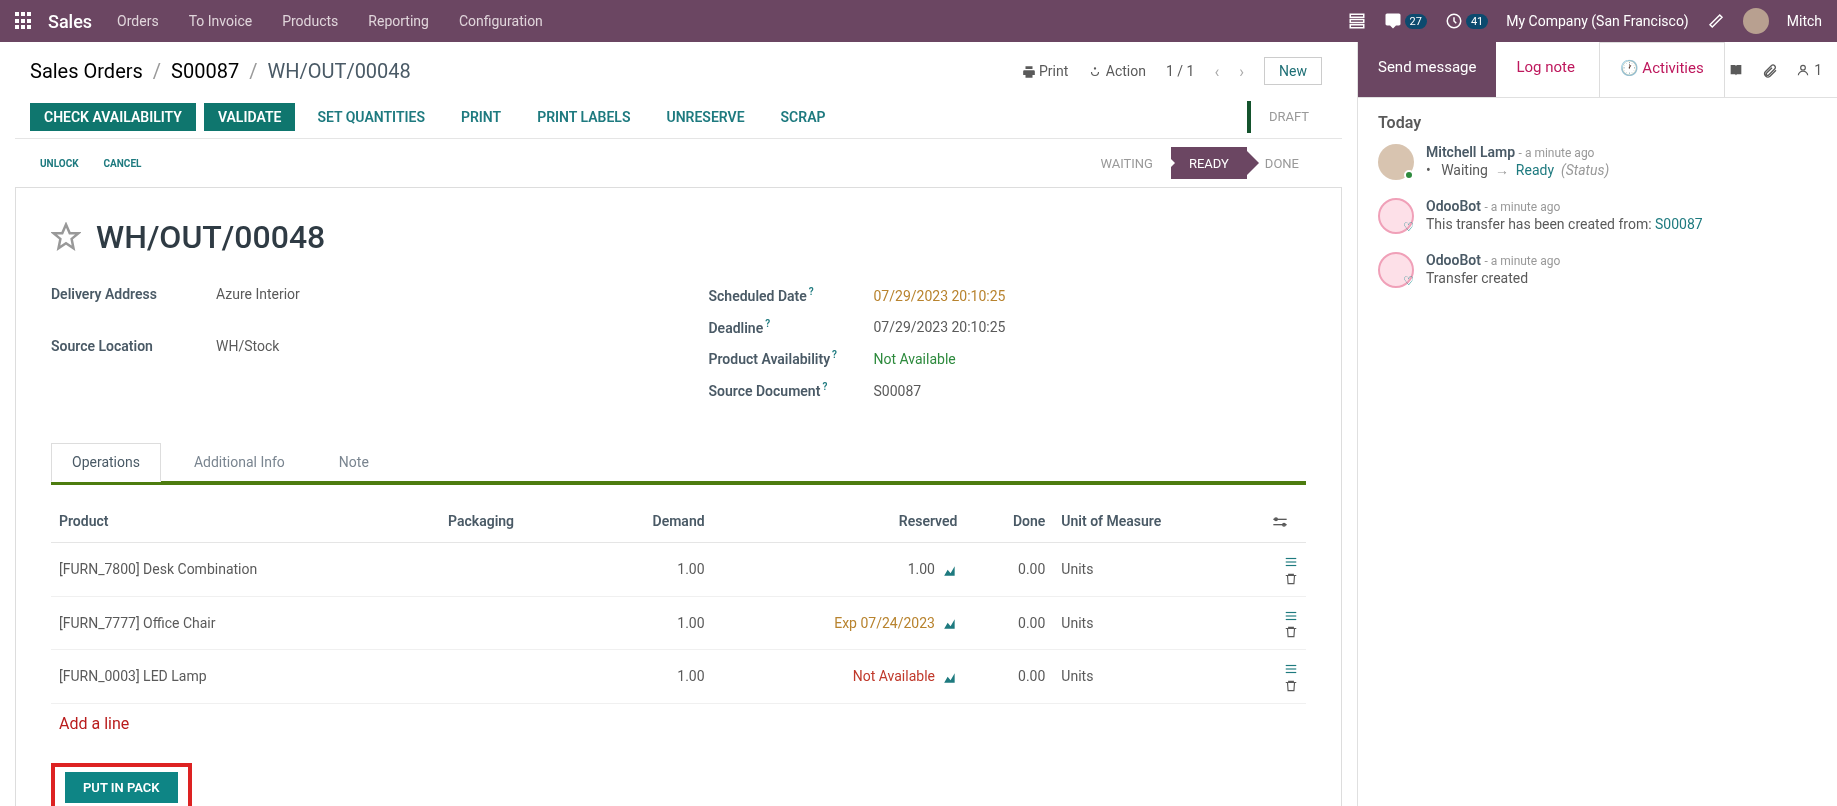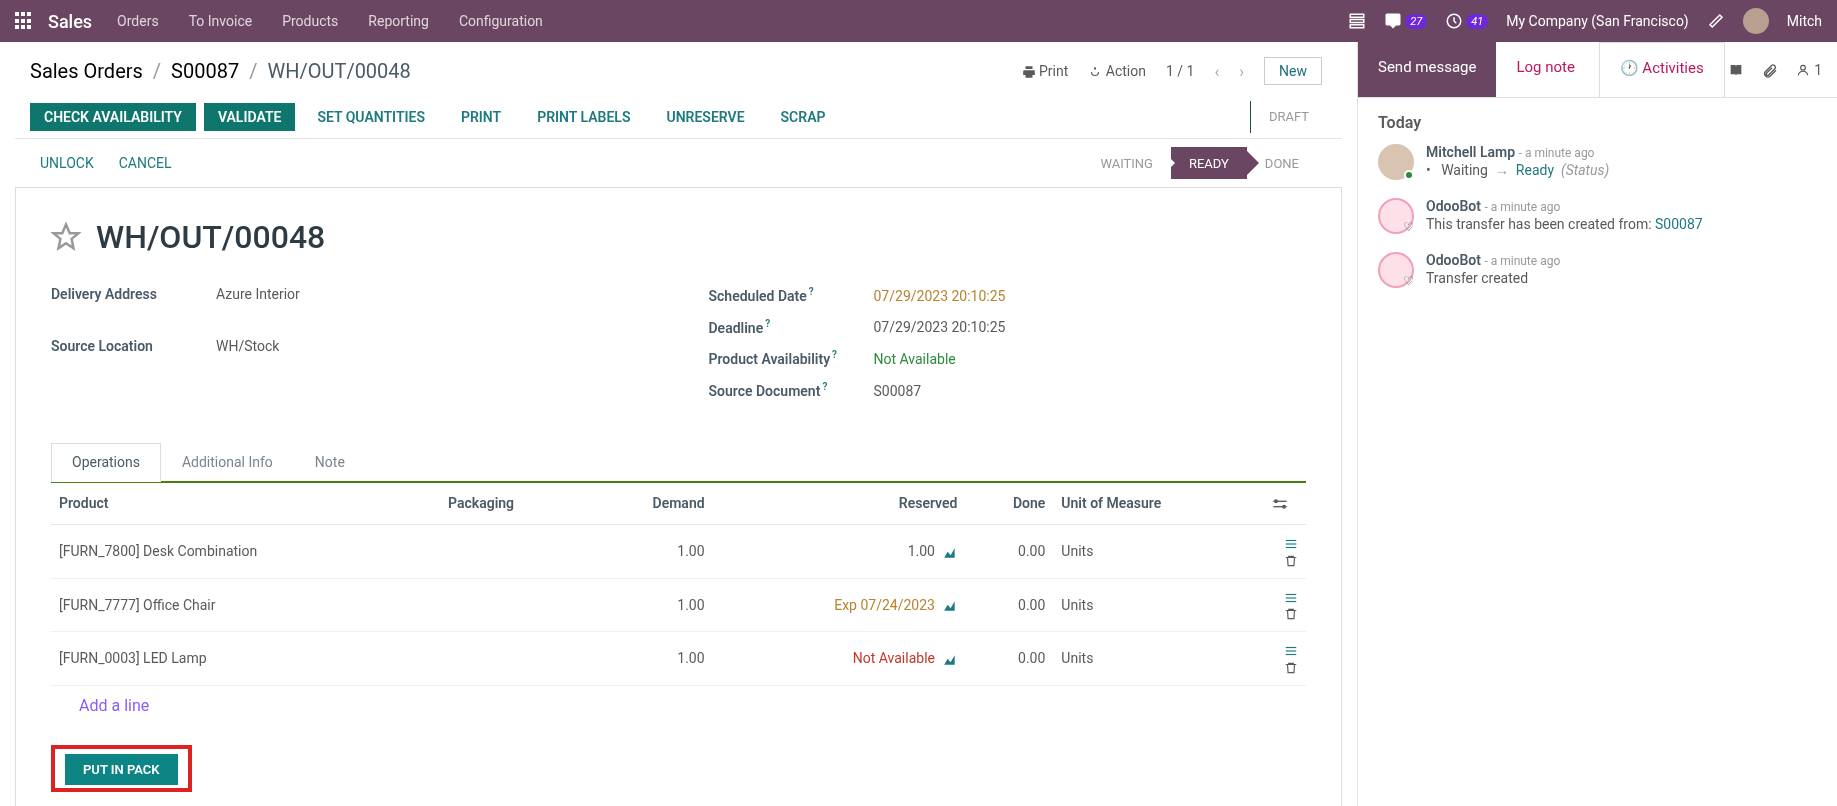--- a/index.html
+++ b/index.html
@@ -7,21 +7,21 @@
 
 
 .top-header { background: #6b4662; height: 42px; display: flex; align-items: center; color: #fff; padding: 0 15px; }
 .apps-icon { display: inline-flex; flex-wrap: wrap; width: 18px; height: 18px; gap: 2px; margin-right: 15px; }
 .apps-icon span { width: 4px; height: 4px; background: #fff; }
 .app-title { font-size: 18px; font-weight: 500; margin-right: 25px; }
 .nav-menu { display: flex; gap: 30px; }
 .nav-item { color: #e0d5db; font-size: 14px; cursor: pointer; }
 .header-right { margin-left: auto; display: flex; align-items: center; gap: 18px; font-size: 14px; }
 .badge-wrap { position: relative; display: inline-flex; align-items: center; }
-.badge { background: #6d28d9; color: #fff; font-size: 11px; padding: 1px 5px; border-radius: 8px; margin-left: 3px; font-style: italic; }
+.badge { background: #0c4a6e; color: #fff; font-size: 11px; padding: 1px 5px; border-radius: 8px; margin-left: 3px; }
 .company-name { color: #fff; }
 .avatar { width: 26px; height: 26px; border-radius: 50%; background: #b8a090; display: inline-block; }
 
 
 .toolbar-row { display: flex; align-items: center; padding: 15px 20px 10px 15px; }
 .breadcrumb { font-size: 20px; color: #6b7d8a; display: flex; align-items: center; gap: 10px; }
 .breadcrumb .link { color: #000000; cursor: pointer; }
 .breadcrumb .sep { color: #999; }
 .breadcrumb .current { color: #4a5a66; }
 .toolbar-actions { margin-left: auto; display: flex; align-items: center; gap: 20px; font-size: 14px; color: #5a5a5a; }
@@ -35,21 +35,21 @@
 .btn-teal { background: #0f766e; color: #fff; }
 .btn-link { color: #1e7a7f; background: transparent; }
 .status-right { margin-left: auto; display: flex; align-items: center; height: 100%; }
 .status-chip { padding: 0 18px; font-size: 13px; color: #999; height: 32px; display: flex; align-items: center; }
 .status-chip.active { background: #6b4662; color: #fff; position: relative; }
 .status-chip.active::before { content: ''; position: absolute; left: -12px; top: 0; border: 16px solid transparent; border-left-color: #fff; border-right: 0; }
 .status-chip.active::after { content: ''; position: absolute; right: -12px; top: 0; border: 16px solid transparent; border-left-color: #6b4662; border-right: 0; }
 
 
 .status-bar2 { display: flex; align-items: center; padding: 8px 25px; }
-.status-bar2 .btn-link { margin-right: 25px; font-weight: 400; font-size: 14px; color: #1e7a7f; cursor: pointer; text-align: right; }
+.status-bar2 .btn-link { margin-right: 25px; font-weight: 700; font-size: 10px; color: #1e7a7f; cursor: pointer; text-align: right; }
 
 
 .main-wrap { display: flex; }
 .main-left { flex: 1; padding: 0 15px; }
 .main-right { width: 480px; border-left: 1px solid #e0e0e0; min-height: 760px; }
 
 .form-sheet { border: 1px solid #ddd; padding: 30px 35px 25px 35px; margin-top: 0; }
 .title-row { display: flex; align-items: center; gap: 15px; margin-bottom: 30px; }
 .star-icon svg { width: 30px; height: 30px; }
 .record-title { font-size: 32px; color: #2f3b44; font-weight: 500; }
@@ -57,36 +57,36 @@
 .info-grid { display: flex; gap: 60px; margin-bottom: 30px; }
 .info-col { flex: 1; }
 .info-row { display: flex; margin-bottom: 14px; align-items: baseline; }
 .info-label { width: 165px; color: #4a5a66; font-weight: 600; font-size: 14px; }
 .info-label .q { color: #1e7a7f; font-size: 10px; vertical-align: super; margin-left: 2px; }
 .info-value { color: #5a5a5a; font-size: 14px; }
 .info-value.warn { color: #b8832e; }
 .info-value.ok { color: #2d8a3d; }
 
 
-.tabs { display: flex; border-bottom: 2px solid #4d7c0f; margin-bottom: 0; }
+.tabs { display: flex; border-bottom: 4px solid #4d7c0f; margin-bottom: 16px; gap: 12px; }
 .tab { padding: 10px 20px; font-size: 14px; color: #7a8590; cursor: pointer; border: 1px solid transparent; }
 .tab.active { border: 1px solid #ddd; border-bottom: 1px solid #fff; margin-bottom: -1px; color: #4a5a66; }
 
 
 .op-table { width: 100%; border-collapse: collapse; font-size: 14px; }
 .op-table th { text-align: left; padding: 12px 8px; color: #4a5a66; font-weight: 600; border-bottom: 1px solid #e5e5e5; }
 .op-table th.right, .op-table td.right { text-align: right; }
 .op-table td { padding: 10px 8px; border-bottom: 1px solid #f0f0f0; color: #5a5a5a; }
 .op-table .warn { color: #b8832e; }
 .op-table .err { color: #c0392b; }
 .chart-icon { color: #1e7a7f; margin-left: 5px; }
 .row-icons { text-align: right; color: #5a5a5a; }
 .row-icons span { margin-left: 12px; cursor: pointer; }
 .settings-col { width: 40px; text-align: center; }
-.add-line { color: #8b5cf6; cursor: pointer; padding: 10px 8px; margin-left: 20px; }
+.add-line { color: #b91c1c; cursor: pointer; padding: 10px 8px; }
 
 
 .put-pack-wrap { margin-top: 20px; display: inline-block; border: 4px solid #d22; padding: 10px; }
 .put-pack-btn { background: #0e8585; color: #fff; padding: 8px 18px; font-size: 13px; font-weight: 600; cursor: pointer; }
 
 
 .chatter-tabs { display: flex; border-bottom: 1px solid #e0e0e0; height: 56px; align-items: stretch; }
 .chatter-tab { padding: 16px 20px; font-size: 15px; cursor: pointer; color: #be185d; }
 .chatter-tab.primary { background: #6b4662; color: #fff; }
 .chatter-right-icons { margin-left: auto; display: flex; align-items: center; gap: 18px; padding-right: 15px; color: #5a5a5a; font-size: 16px; }
@@ -199,21 +199,21 @@
 
 <div class="status-bar">
   <span class="status-btn btn-teal">CHECK AVAILABILITY</span>
   <span class="status-btn btn-teal">VALIDATE</span>
   <span class="status-btn btn-link">SET QUANTITIES</span>
   <span class="status-btn btn-link">PRINT</span>
   <span class="status-btn btn-link">PRINT LABELS</span>
   <span class="status-btn btn-link">UNRESERVE</span>
   <span class="status-btn btn-link">SCRAP</span>
   <div class="status-right">
-    <span class="status-chip" style="border-left:1px solid #14532d;text-align:center;">DRAFT</span>
+    <span class="status-chip" style="border-left:4px solid #14532d;text-align:center;">DRAFT</span>
   </div>
 </div>
 
 <div class="status-bar2">
   <span class="btn-link">UNLOCK</span>
   <span class="btn-link">CANCEL</span>
   <div class="status-right" style="margin-left:auto;display:flex;align-items:center;">
     <span class="status-chip">WAITING</span>
     <span class="status-chip active">READY</span>
     <span class="status-chip">DONE</span>

